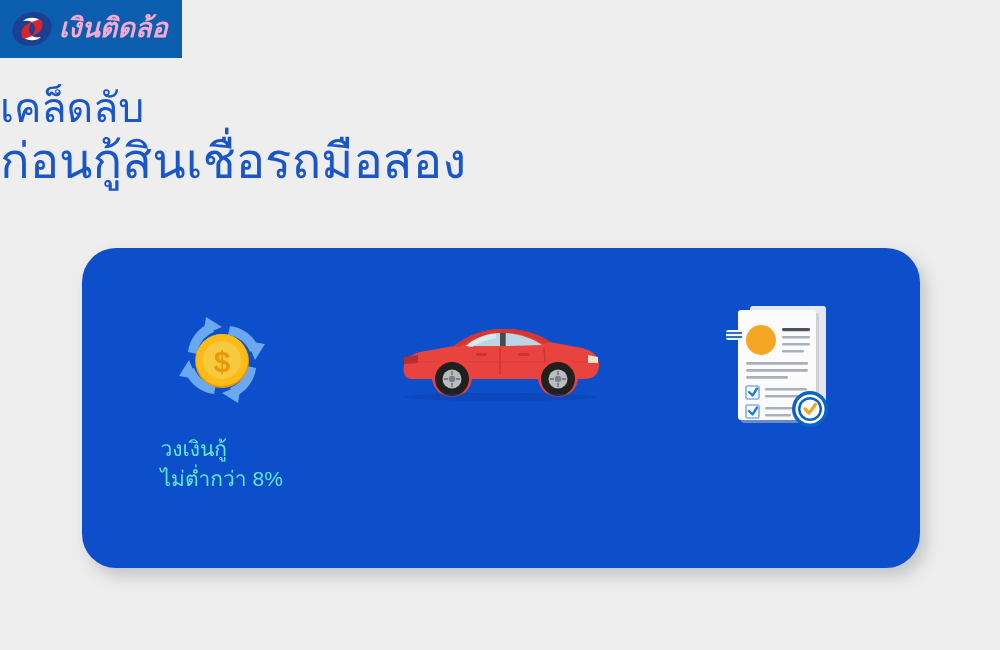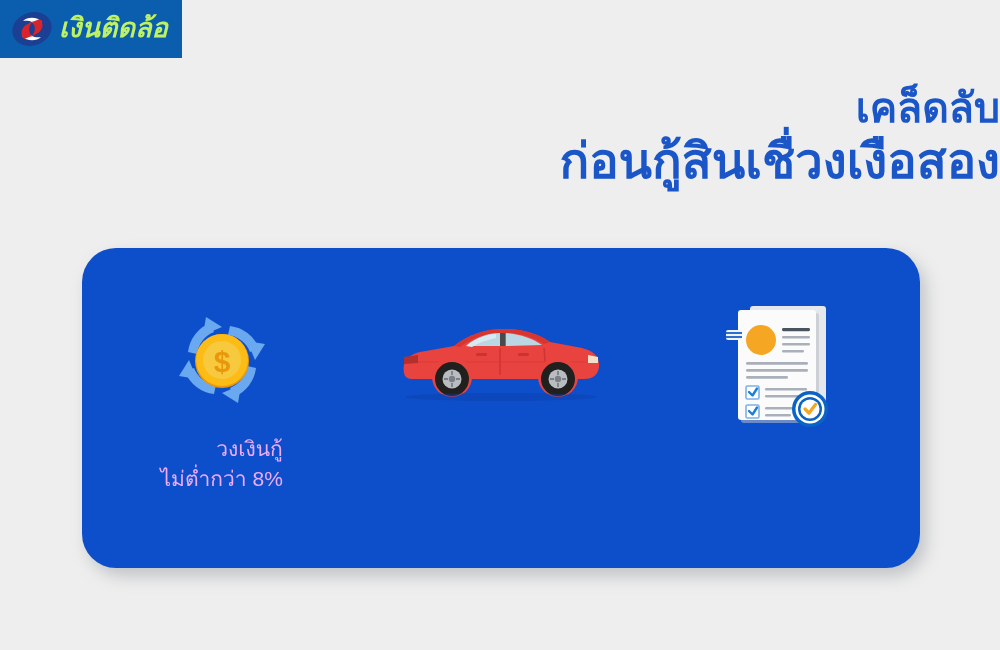--- a/index.html
+++ b/index.html
@@ -28,39 +28,39 @@
     padding-left: 10px;
     box-sizing: border-box;
   }
   .logo-mark {
     width: 44px;
     height: 38px;
     flex: 0 0 44px;
     margin-right: 5px;
   }
   .logo-text {
-    color: #bef264;
+    color: #f9a8d4;
     font-size: 27px;
     font-weight: bold;
     font-style: italic;
     letter-spacing: 0px;
     line-height: 1;
     white-space: nowrap;
     transform: translateY(-1px);
   }
 
   
   .heading {
     position: absolute;
     left: 0;
     top: 86px;
     width: 1000px;
-    text-align: right;
+    text-align: left;
     color: #1a56c8;
-    font-weight: bold;
+    font-weight: normal;
     line-height: 1.12;
   }
   .heading .line1 {
     font-size: 41px;
     display: block;
   }
   .heading .line2 {
     font-size: 49px;
     display: block;
     margin-top: 2px;
@@ -97,24 +97,24 @@
     align-items: center;
   }
   .feature-art {
     height: 120px;
     display: flex;
     align-items: center;
     justify-content: center;
   }
   .feature-label {
     margin-top: 14px;
-    color: #f0abfc;
+    color: #5eead4;
     font-size: 21px;
     line-height: 1.45;
-    text-align: right;
+    text-align: left;
     white-space: pre-line;
   }
 
   
   .art-coin { width: 104px; height: 104px; }
   .art-car  { width: 210px; height: 90px; }
   .art-doc  { width: 120px; height: 130px; }
 
   
   .feature-car .feature-art { align-items: center; }
@@ -133,21 +133,21 @@
       <path d="M32 12 C28 7 18 6 13 11 C19 10 24 12 26 16 Z" fill="#ffffff"></path>
       <path d="M30 9 C34 13 33 20 28 23 L21 27 C26 22 26 16 22 12 Z" fill="#d9242b"></path>
       <path d="M14 29 C10 25 11 18 16 15 L23 11 C18 16 18 22 22 26 Z" fill="#d9242b"></path>
     </svg>
   </span>
   <span class="logo-text">เงินติดล้อ</span>
 </div>
 
 <div class="heading">
   <span class="line1">เคล็ดลับ</span>
-  <span class="line2">ก่อนกู้สินเชื่วงเงือสอง</span>
+  <span class="line2">ก่อนกู้สินเชื่อรถมือสอง</span>
 </div>
 
 <div class="card">
   <div class="features">
 
     <div class="feature feature-coin">
       <div class="feature-art">
         <span class="art-coin">
           <svg viewBox="0 0 104 104" width="104" height="104" aria-hidden="true">
             <g fill="#6aa9f0">

